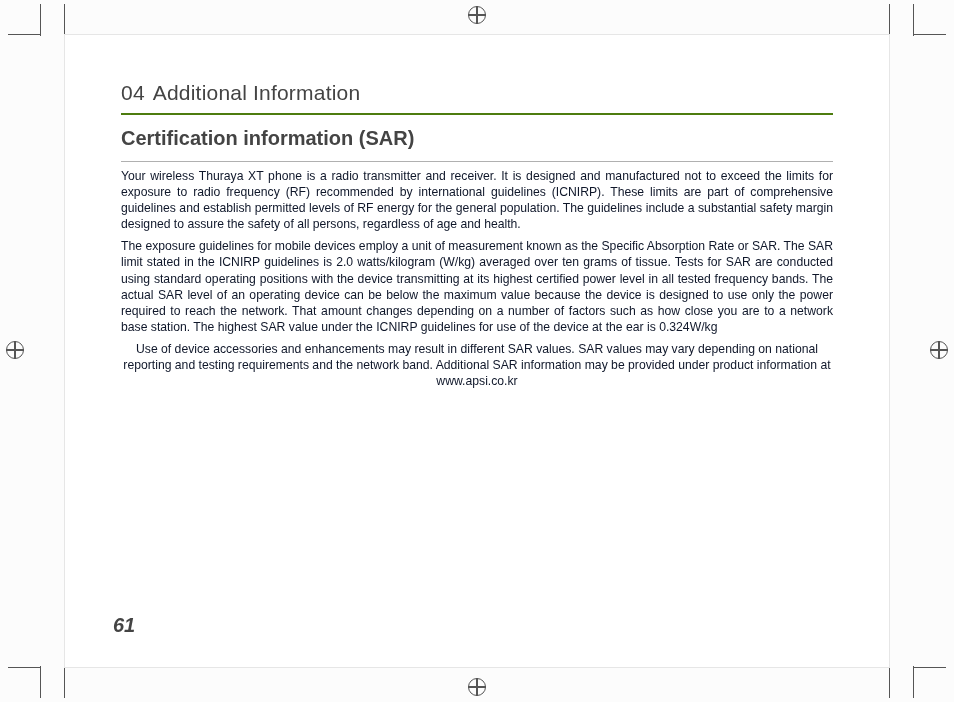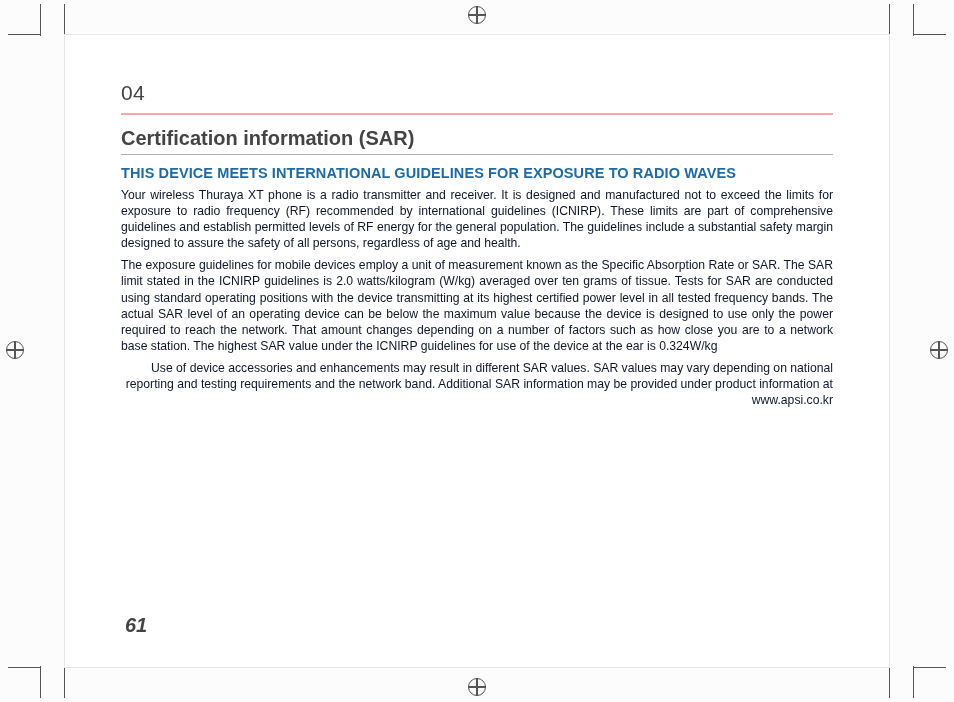--- a/index.html
+++ b/index.html
@@ -41,31 +41,31 @@
     background: #fff;
     padding: 46px 56px 30px 56px;
   }
 
   .chapter-line {
     display: flex; align-items: baseline;
     font-size: 21px;
     color: #444;
     font-weight: 400;
     padding-bottom: 8px;
-    border-bottom: 2px solid #fca5a5;
+    border-bottom: 2px solid #4d7c0f;
     letter-spacing: .2px;
   }
   .chapter-num { margin-right: 8px; }
 
   .h1 {
     margin-top: 12px;
     font-size: 20px;
     font-weight: bold;
     color: #444;
-    padding-bottom: 4px;
+    padding-bottom: 11px;
     border-bottom: 1px solid #b0b0b0;
   }
 
   .h2 {
     margin-top: 10px;
     font-size: 14.5px;
     font-weight: bold;
     color: #1d6aa8;
     letter-spacing: .1px;
   }
@@ -73,21 +73,21 @@
   .para {
     margin-top: 6px;
     font-size: 12.2px;
     line-height: 1.32;
     color: #0f172a;
     text-align: justify;
   }
 
   .page-number {
     position: absolute;
-    left: 60px;
+    left: 48px;
     bottom: 30px;
     font-size: 20px;
     font-weight: bold;
     font-style: italic;
     color: #444;
   }
 </style>
 </head>
 <body>
 
@@ -109,24 +109,24 @@
 <div class="crop crop-v" style="bottom:4px; left:64px;"></div>
 
 <div class="crop crop-h" style="bottom:34px; right:8px;"></div>
 <div class="crop crop-v" style="bottom:4px; right:40px;"></div>
 <div class="crop crop-v" style="bottom:4px; right:64px;"></div>
 
 <div class="page">
 
   <div class="chapter-line">
     <span class="chapter-num">04</span>
+    <span>Additional Information</span>
   </div>
 
   <div class="h1">Certification information (SAR)</div>
 
-  <div class="h2">THIS DEVICE MEETS INTERNATIONAL GUIDELINES FOR EXPOSURE TO RADIO WAVES</div>
 
   <p class="para">Your wireless Thuraya XT phone is a radio transmitter and receiver. It is designed and manufactured not to exceed the limits for exposure to radio frequency (RF) recommended by international guidelines (ICNIRP). These limits are part of comprehensive guidelines and establish permitted levels of RF energy for the general population. The guidelines include a substantial safety margin designed to assure the safety of all persons, regardless of age and health.</p>
   <p class="para">The exposure guidelines for mobile devices employ a unit of measurement known as the Specific Absorption Rate or SAR. The SAR limit stated in the ICNIRP guidelines is 2.0 watts/kilogram (W/kg) averaged over ten grams of tissue. Tests for SAR are conducted using standard operating positions with the device transmitting at its highest certified power level in all tested frequency bands. The actual SAR level of an operating device can be below the maximum value because the device is designed to use only the power required to reach the network. That amount changes depending on a number of factors such as how close you are to a network base station. The highest SAR value under the ICNIRP guidelines for use of the device at the ear is 0.324W/kg</p>
-  <p class="para" style="text-align:right">Use of device accessories and enhancements may result in different SAR values. SAR values may vary depending on national reporting and testing requirements and the network band. Additional SAR information may be provided under product information at www.apsi.co.kr</p>
+  <p class="para" style="text-align:center">Use of device accessories and enhancements may result in different SAR values. SAR values may vary depending on national reporting and testing requirements and the network band. Additional SAR information may be provided under product information at www.apsi.co.kr</p>
 
   <div class="page-number">61</div>
 </div>
 
 </body></html>

